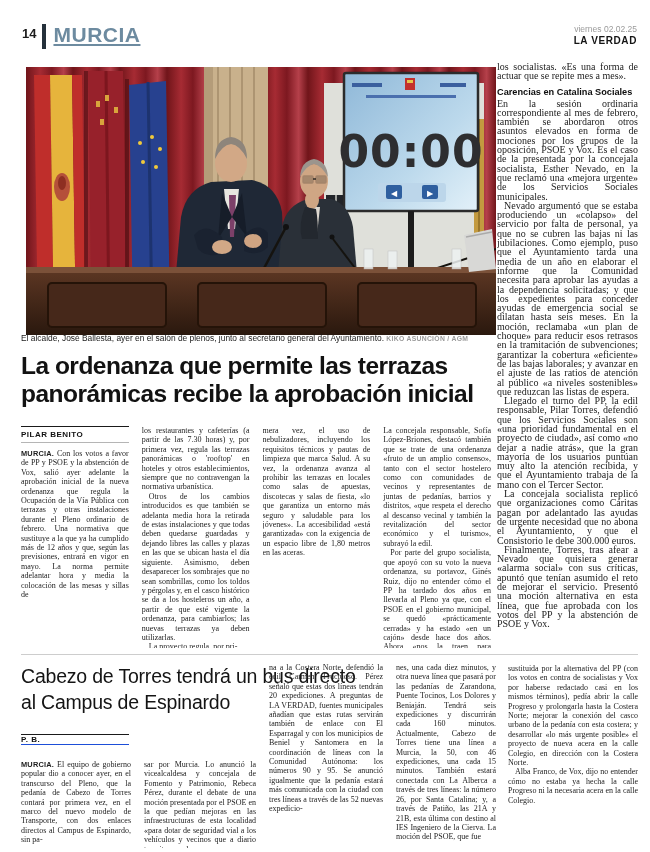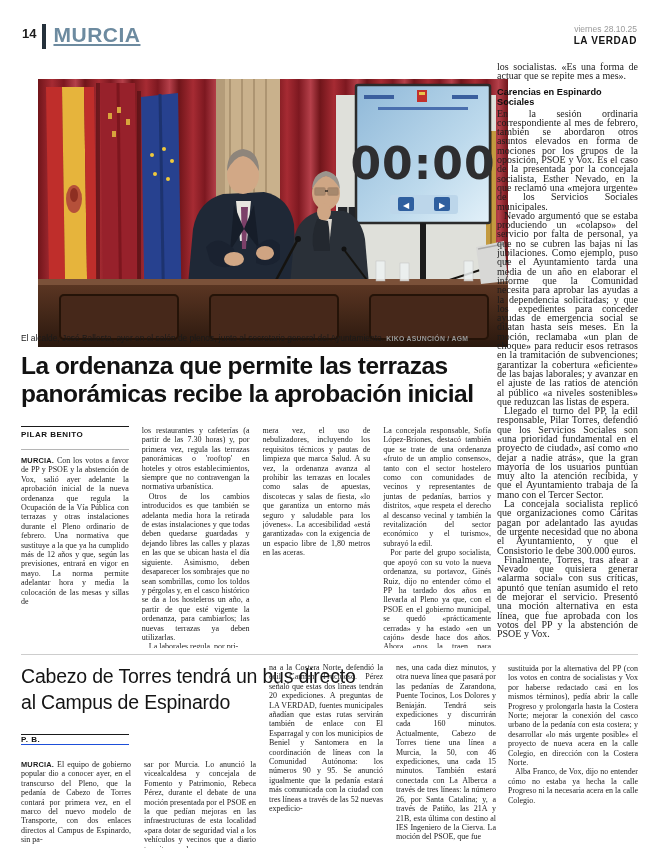--- a/index.html
+++ b/index.html
@@ -11,38 +11,38 @@
          display:flex; justify-content:space-between; align-items:flex-start; }
   .hdr-left { display:flex; align-items:flex-start; }
   .page-num { font:700 13px "Liberation Sans", sans-serif; color:#1c1c1c; margin-top:2px; }
   .hdr-bar { display:inline-block; width:4px; height:25px; background:#25313b; margin:0 7px 0 6px; }
   .section-title { font:800 21px/21px "Liberation Sans", sans-serif; letter-spacing:.5px; color:#6d8ba0;text-decoration:underline; }
   .hdr-right { text-align:right; }
   .edition-date { font:400 8.5px "Liberation Sans", sans-serif; color:#9a9a9a; }
   .masthead { font:800 10px "Liberation Sans", sans-serif; letter-spacing:.6px; color:#141414; margin-top:1px;padding-left:37px; }
 
   
-  .photo { position:absolute; left:21px; top:62px; width:470px; height:268px; margin:17px; background:#8b5cf6; }
+  .photo { position:absolute; left:21px; top:62px; width:470px; height:268px; margin:5px; background:#8b5cf6; }
   .photo svg { display:block; }
   .caption { position:absolute; left:21px; top:333px; width:478px; margin:0;
              font:400 8.4px "Liberation Sans", sans-serif; color:#1a1a1a;
              white-space:nowrap; overflow:hidden; }
   .credit { font-size:6.8px; color:#999; letter-spacing:.3px; font-weight:700; }
 
   
   .headline { position:absolute; left:21px; top:352px; width:478px; margin:0;
               font:800 24.5px/1.14 "Liberation Sans", sans-serif; letter-spacing:-.5px; color:#121212; }
 
   
   .cols { position:absolute; left:21px; top:426px; width:470px; height:222px; display:flex; gap:13px; }
   .col { flex:1 1 0; overflow:hidden; display:flex; flex-direction:column; }
   .standfirst { font:400 10.8px/12.8px "Liberation Sans", sans-serif; color:#2d2d2d; margin:0 0 7px 0; }
   .byline { font:700 8px "Liberation Sans", sans-serif; letter-spacing:.5px; color:#111;
             border-top:1.6px solid #1a1a1a; border-bottom:1px solid #b5b5b5;
-            padding:3px 0 10px 0; margin:0 0 6px 0; }
+            padding:3px 0 3px 0; margin:0 0 6px 0; }
   .bp { font-size:8px; line-height:9.4px; text-align:justify; color:#1c1c1c; margin:0; }
   .bp + .bp { text-indent:7px; }
   .leadin { font:700 7.4px "Liberation Sans", sans-serif; letter-spacing:.2px; }
   .grow { flex:1 1 auto; overflow:hidden; }
   .pullquote { flex:0 0 auto; margin-top:7px; }
   .pq-bar { width:56px; height:3.5px; background:#e3131e; margin-bottom:7px; }
   .pq-text { font:700 12px/15px "Liberation Serif", serif; color:#101010; margin:0; }
 
   
   .rightcol { position:absolute; left:497px; top:62px; width:141px; height:586px; overflow:hidden; }
@@ -72,21 +72,21 @@
 
 <div class="page">
 
   <div class="hdr">
     <div class="hdr-left">
       <span class="page-num">14</span>
       <span class="hdr-bar"></span>
       <span class="section-title">MURCIA</span>
     </div>
     <div class="hdr-right">
-      <div class="edition-date">viernes 28.10.25</div>
+      <div class="edition-date">viernes 02.02.25</div>
       <div class="masthead">LA VERDAD</div>
     </div>
   </div>
 
   <figure class="photo">
     <svg width="470" height="268" viewBox="0 0 470 268">
       <defs>
         <linearGradient id="curt" gradientUnits="userSpaceOnUse" x1="0" y1="0" x2="47" y2="0" spreadMethod="repeat">
           <stop offset="0" stop-color="#70151a"></stop>
             <stop offset=".3" stop-color="#a62b33"></stop>
@@ -237,39 +237,39 @@
     <div class="col">
       <div class="byline">PILAR BENITO</div>
       <div class="grow">
         <p class="bp"><span class="leadin">MURCIA.</span> <span>Con los votos a favor de PP y PSOE y la abstención de Vox, salió ayer adelante la aprobación inicial de la nueva ordenanza que regula la Ocupación de la Vía Pública con terrazas y otras instalaciones durante el Pleno ordinario de febrero. Una normativa que sustituye a la que ya ha cumplido más de 12 años y que, según las previsiones, entrará en vigor en mayo. La norma permite adelantar hora y media la colocación de las mesas y sillas de</span></p>
       </div>
     </div>
     <div class="col">
       <div class="grow">
         <p class="bp">los restaurantes y cafeterías (a partir de las 7.30 horas) y, por primera vez, regula las terrazas panorámicas o 'rooftop' en hoteles y otros establecimientos, siempre que no contravengan la normativa urbanística.</p>
         <p class="bp">Otros de los cambios introducidos es que también se adelanta media hora la retirada de estas instalaciones y que todas deben quedarse guardadas y dejando libres las calles y plazas en las que se ubican hasta el día siguiente. Asimismo, deben desaparecer los sombrajes que no sean sombrillas, como los toldos y pérgolas y, en el casco histórico se da a los hosteleros un año, a partir de que esté vigente la ordenanza, para cambiarlos; las nuevas terrazas ya deben utilizarlas.</p>
-        <p class="bp">La laborales regula, por pri-</p>
+        <p class="bp">La proyecto regula, por pri-</p>
       </div>
     </div>
     <div class="col">
       <div class="grow">
         <p class="bp">mera vez, el uso de nebulizadores, incluyendo los requisitos técnicos y pautas de limpieza que marca Salud. A su vez, la ordenanza avanza al prohibir las terrazas en locales como salas de apuestas, discotecas y salas de fiesta, «lo que garantiza un entorno más seguro y saludable para los jóvenes». La accesibilidad «está garantizada» con la exigencia de un espacio libre de 1,80 metros en las aceras.</p>
       </div>
     </div>
     <div class="col">
       <div class="grow">
         <p class="bp">La concejala responsable, Sofía López-Briones, destacó también que se trate de una ordenanza «fruto de un amplio consenso», tanto con el sector hostelero como con comunidades de vecinos y representantes de juntas de pedanías, barrios y distritos, «que respeta el derecho al descanso vecinal y también la revitalización del sector económico y el turismo», subrayó la edil.</p>
         <p class="bp">Por parte del grupo socialista, que apoyó con su voto la nueva ordenanza, su portavoz, Ginés Ruiz, dijo no entender cómo el PP ha tardado dos años en llevarla al Pleno ya que, con el PSOE en el gobierno municipal, se quedó «prácticamente cerrada» y ha estado «en un cajón» desde hace dos años. Ahora «nos la traen para aprobarla sin apenas cambios con respecto a la que redactaron</p>
       </div>
     </div>
   </div>
 
   <aside class="rightcol">
     <p class="bp">los socialistas. «Es una forma de actuar que se repite mes a mes».</p>
-    <h3 class="subhead">Carencias en Espinardo Sociales</h3>
+    <h3 class="subhead">Carencias en Catalina Sociales</h3>
     <p class="bp">En la sesión ordinaria correspondiente al mes de febrero, también se abordaron otros asuntos elevados en forma de mociones por los grupos de la oposición, PSOE y Vox. Es el caso de la presentada por la concejala socialista, Esther Nevado, en la que reclamó una «mejora urgente» de los Servicios Sociales municipales.</p>
     <p class="bp">Nevado argumentó que se estaba produciendo un «colapso» del servicio por falta de personal, ya que no se cubren las bajas ni las jubilaciones. Como ejemplo, puso que el Ayuntamiento tarda una media de un año en elaborar el informe que la Comunidad necesita para aprobar las ayudas a la dependencia solicitadas; y que los expedientes para conceder ayudas de emergencia social se dilatan hasta seis meses. En la moción, reclamaba «un plan de choque» para reducir esos retrasos en la tramitación de subvenciones; garantizar la cobertura «eficiente» de las bajas laborales; y avanzar en el ajuste de las ratios de atención al público «a niveles sostenibles» que reduzcan las listas de espera.</p>
     <p class="bp">Llegado el turno del PP, la edil responsable, Pilar Torres, defendió que los Servicios Sociales son «una prioridad fundamental en el proyecto de ciudad», así como «no dejar a nadie atrás», que la gran mayoría de los usuarios puntúan muy alto la atención recibida, y que el Ayuntamiento trabaja de la mano con el Tercer Sector.</p>
     <p class="bp">La concejala socialista replicó que organizaciones como Cáritas pagan por adelantado las ayudas de urgente necesidad que no abona el Ayuntamiento, y que el Consistorio le debe 300.000 euros.</p>
     <p class="bp">Finalmente, Torres, tras afear a Nevado que quisiera generar «alarma social» con sus críticas, apuntó que tenían asumido el reto de mejorar el servicio. Presentó una moción alternativa en esta línea, que fue aprobada con los votos del PP y la abstención de PSOE y Vox.</p>
   </aside>
 
   <hr class="divider">
 
   <section>

